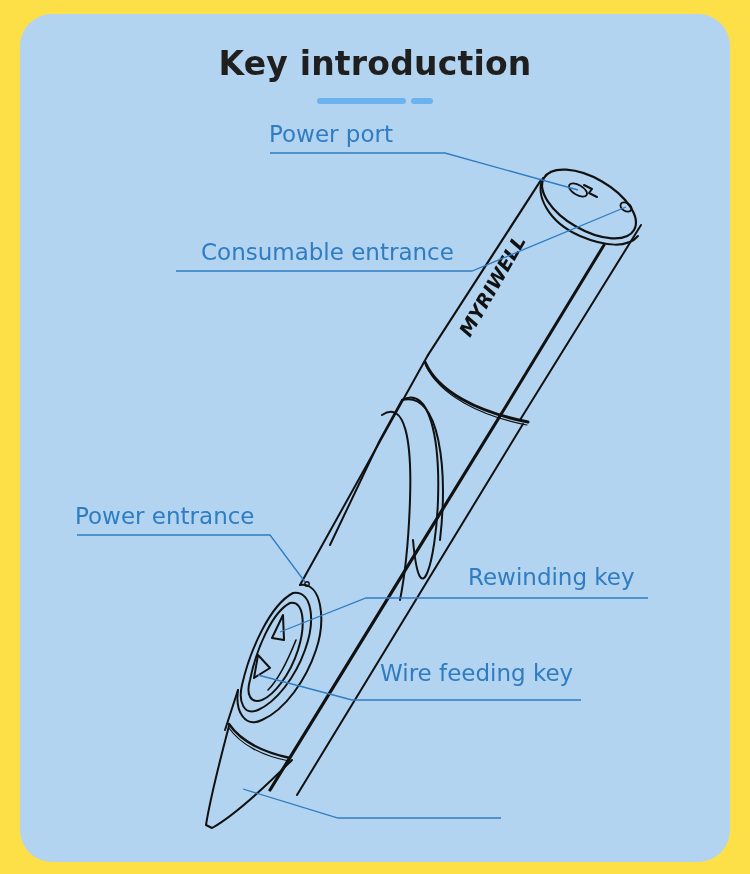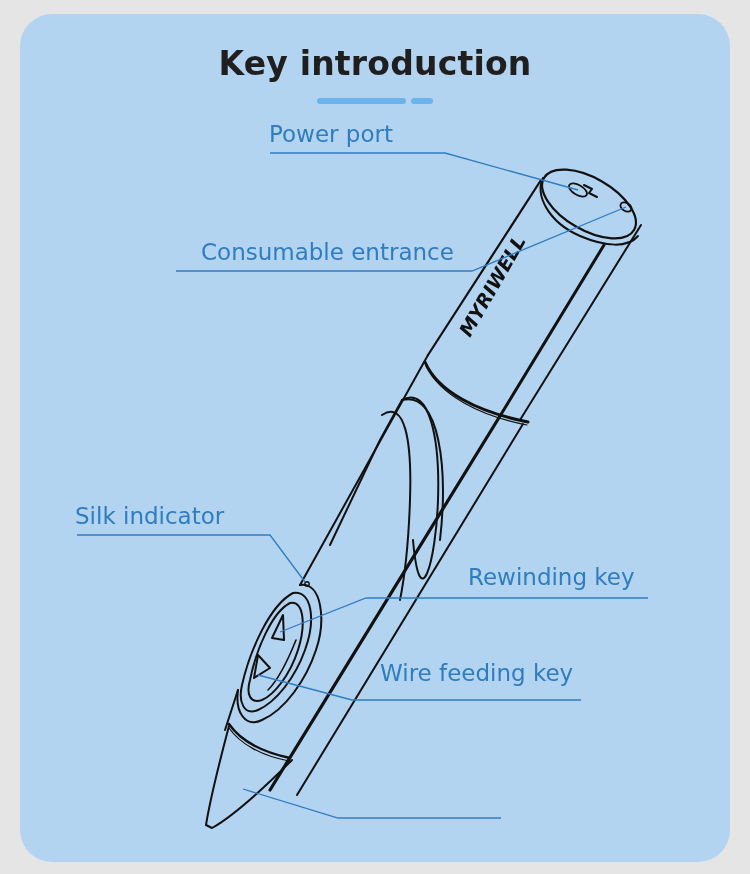--- a/index.html
+++ b/index.html
@@ -7,21 +7,21 @@
       padding: 0;
       width: 750px;
       height: 874px;
       background: #ffffff;
       overflow: hidden;
     }
     .page {
       position: relative;
       width: 750px;
       height: 874px;
-      background: #e5e5e5;
+      background: #fde047;
     }
     .card {
       position: absolute;
       left: 20px;
       top: 14px;
       width: 710px;
       height: 848px;
       background: #b3d4f0;
       border-radius: 32px;
       overflow: hidden;
@@ -146,16 +146,16 @@
       <polyline points="648,598 366,598 280,632"></polyline>
 
       <polyline points="581,700 352,700 258,675"></polyline>
 
       <polyline points="501,818 338,818 243,789"></polyline>
     </g>
   </svg>
 
   <div class="label" id="lbl-power-port">Power port</div>
   <div class="label" id="lbl-consumable">Consumable entrance</div>
-  <div class="label" id="lbl-power-indicator">Silk indicator</div>
+  <div class="label" id="lbl-power-indicator">Power entrance</div>
   <div class="label" id="lbl-wire-feeding">Wire feeding key</div>
   <div class="label" id="lbl-rewinding">Rewinding key</div>
 </div>
 
 </body></html>

